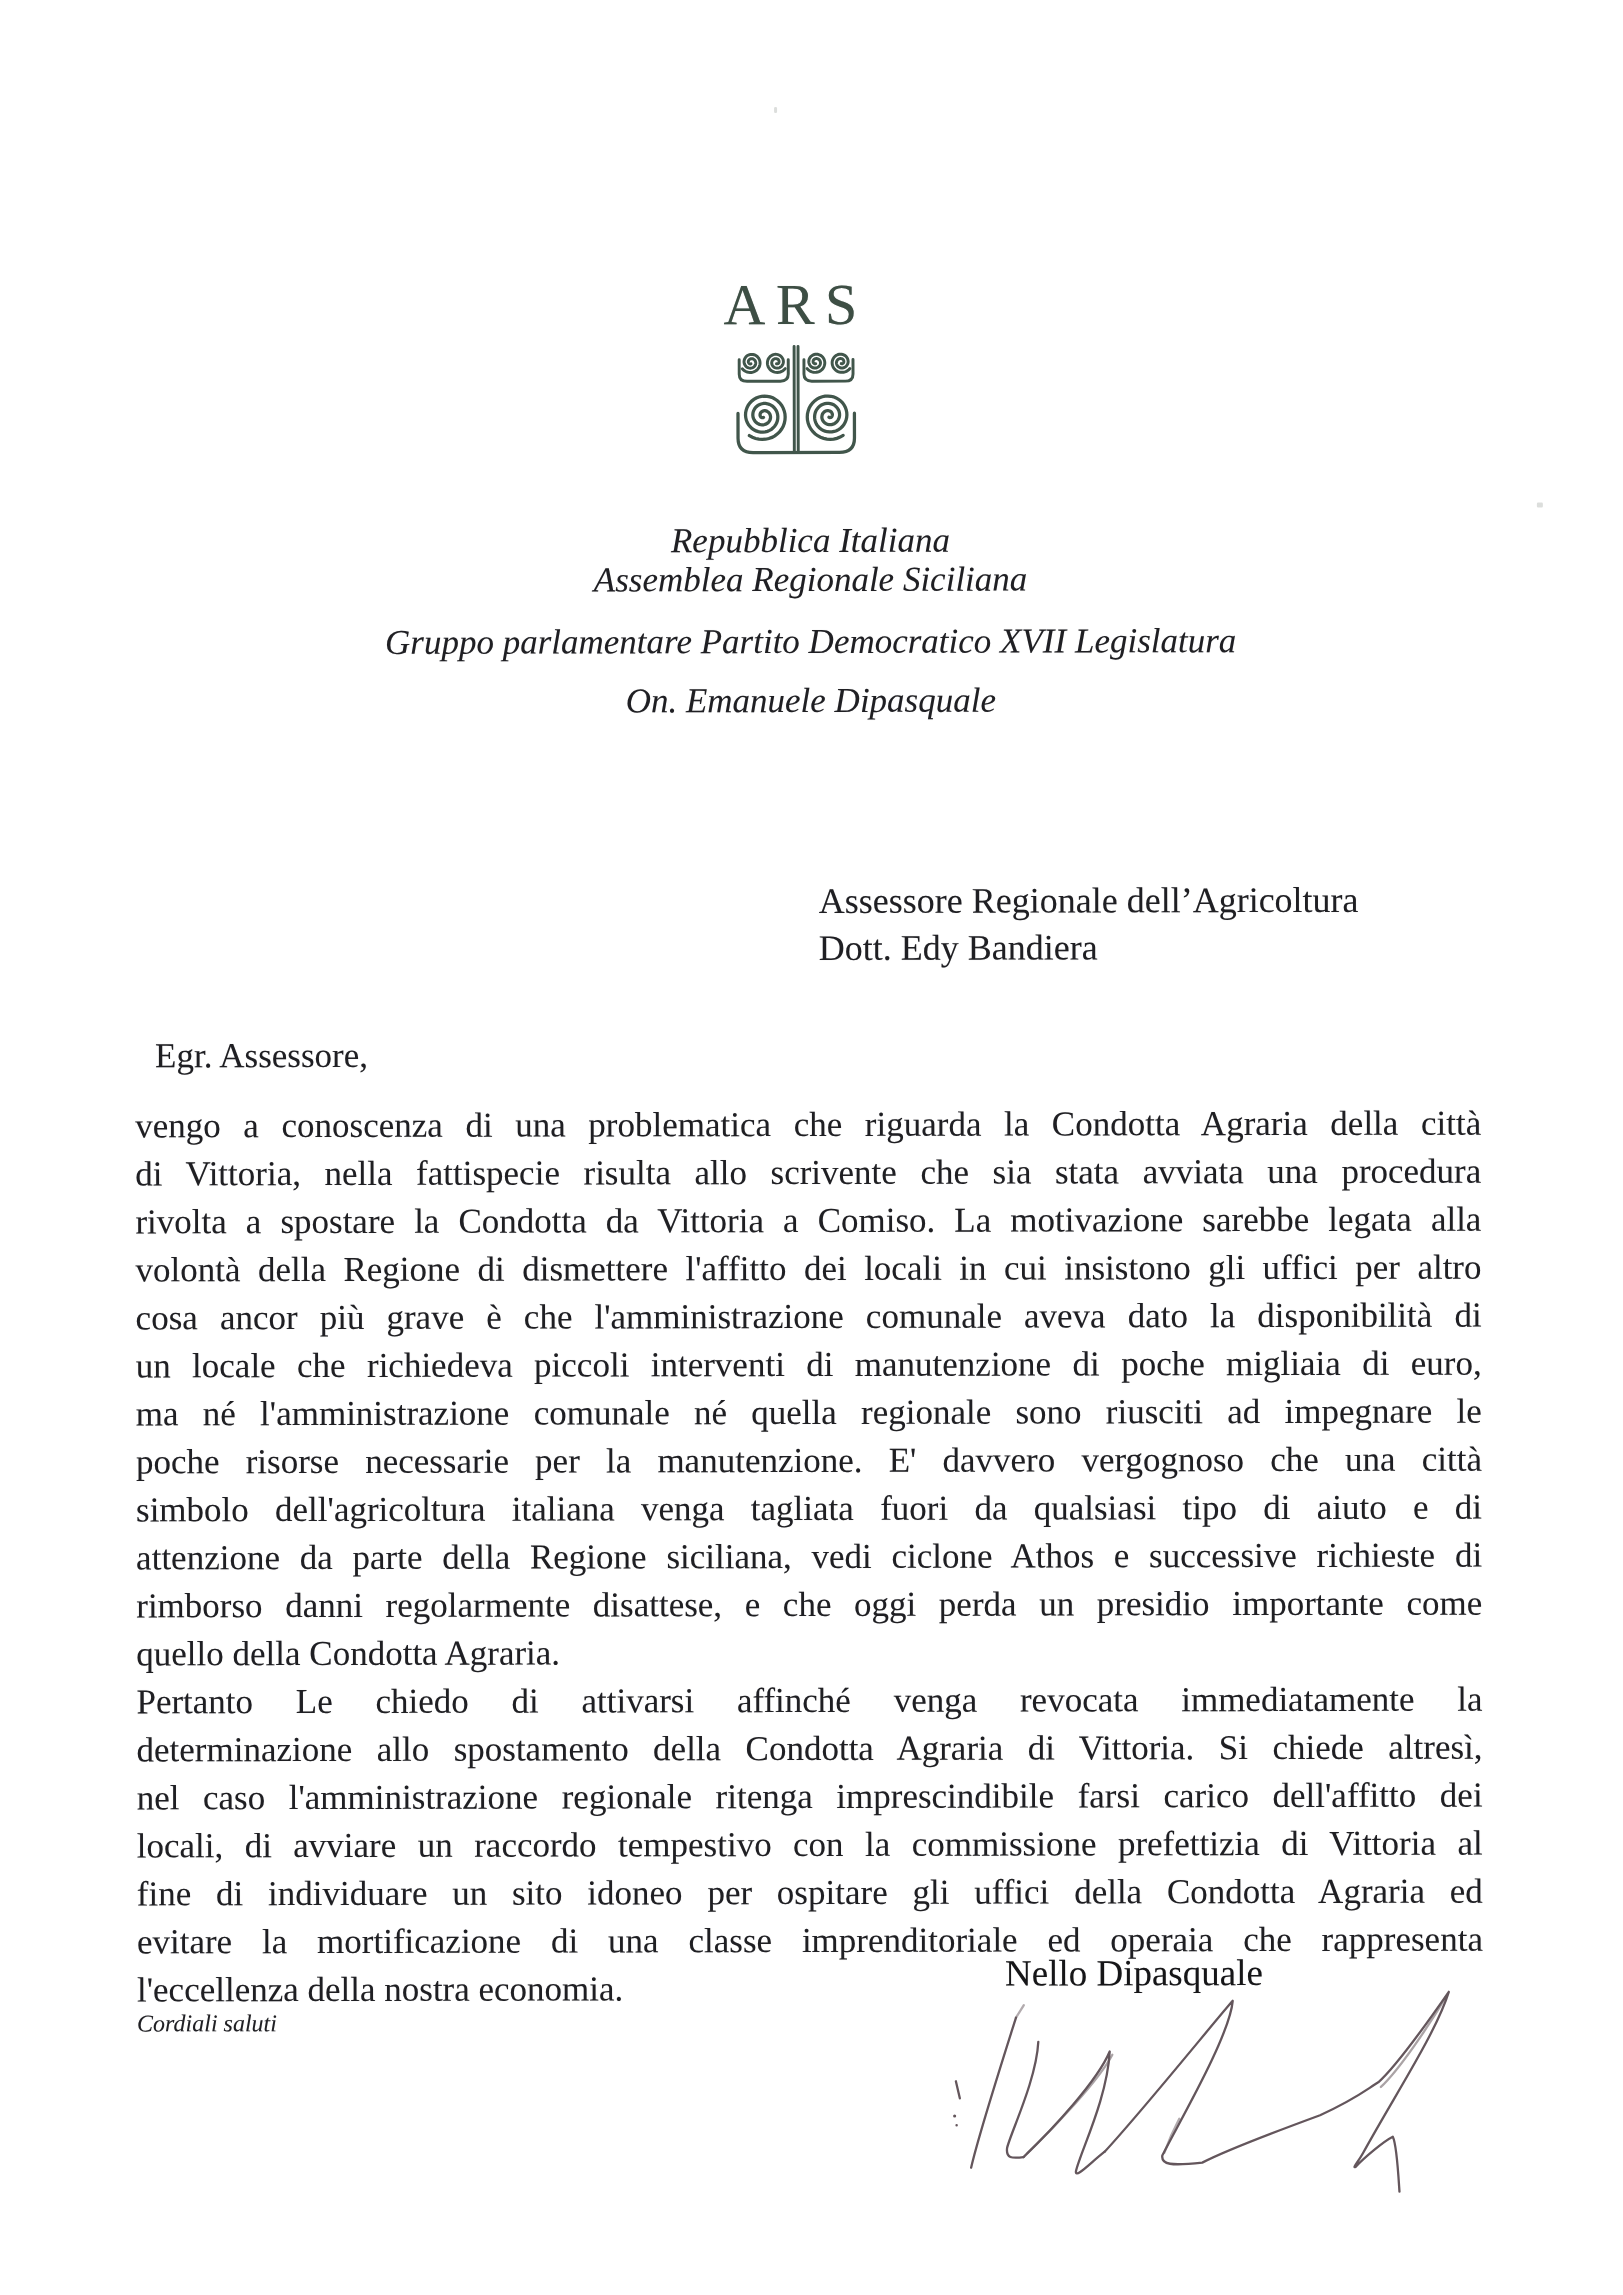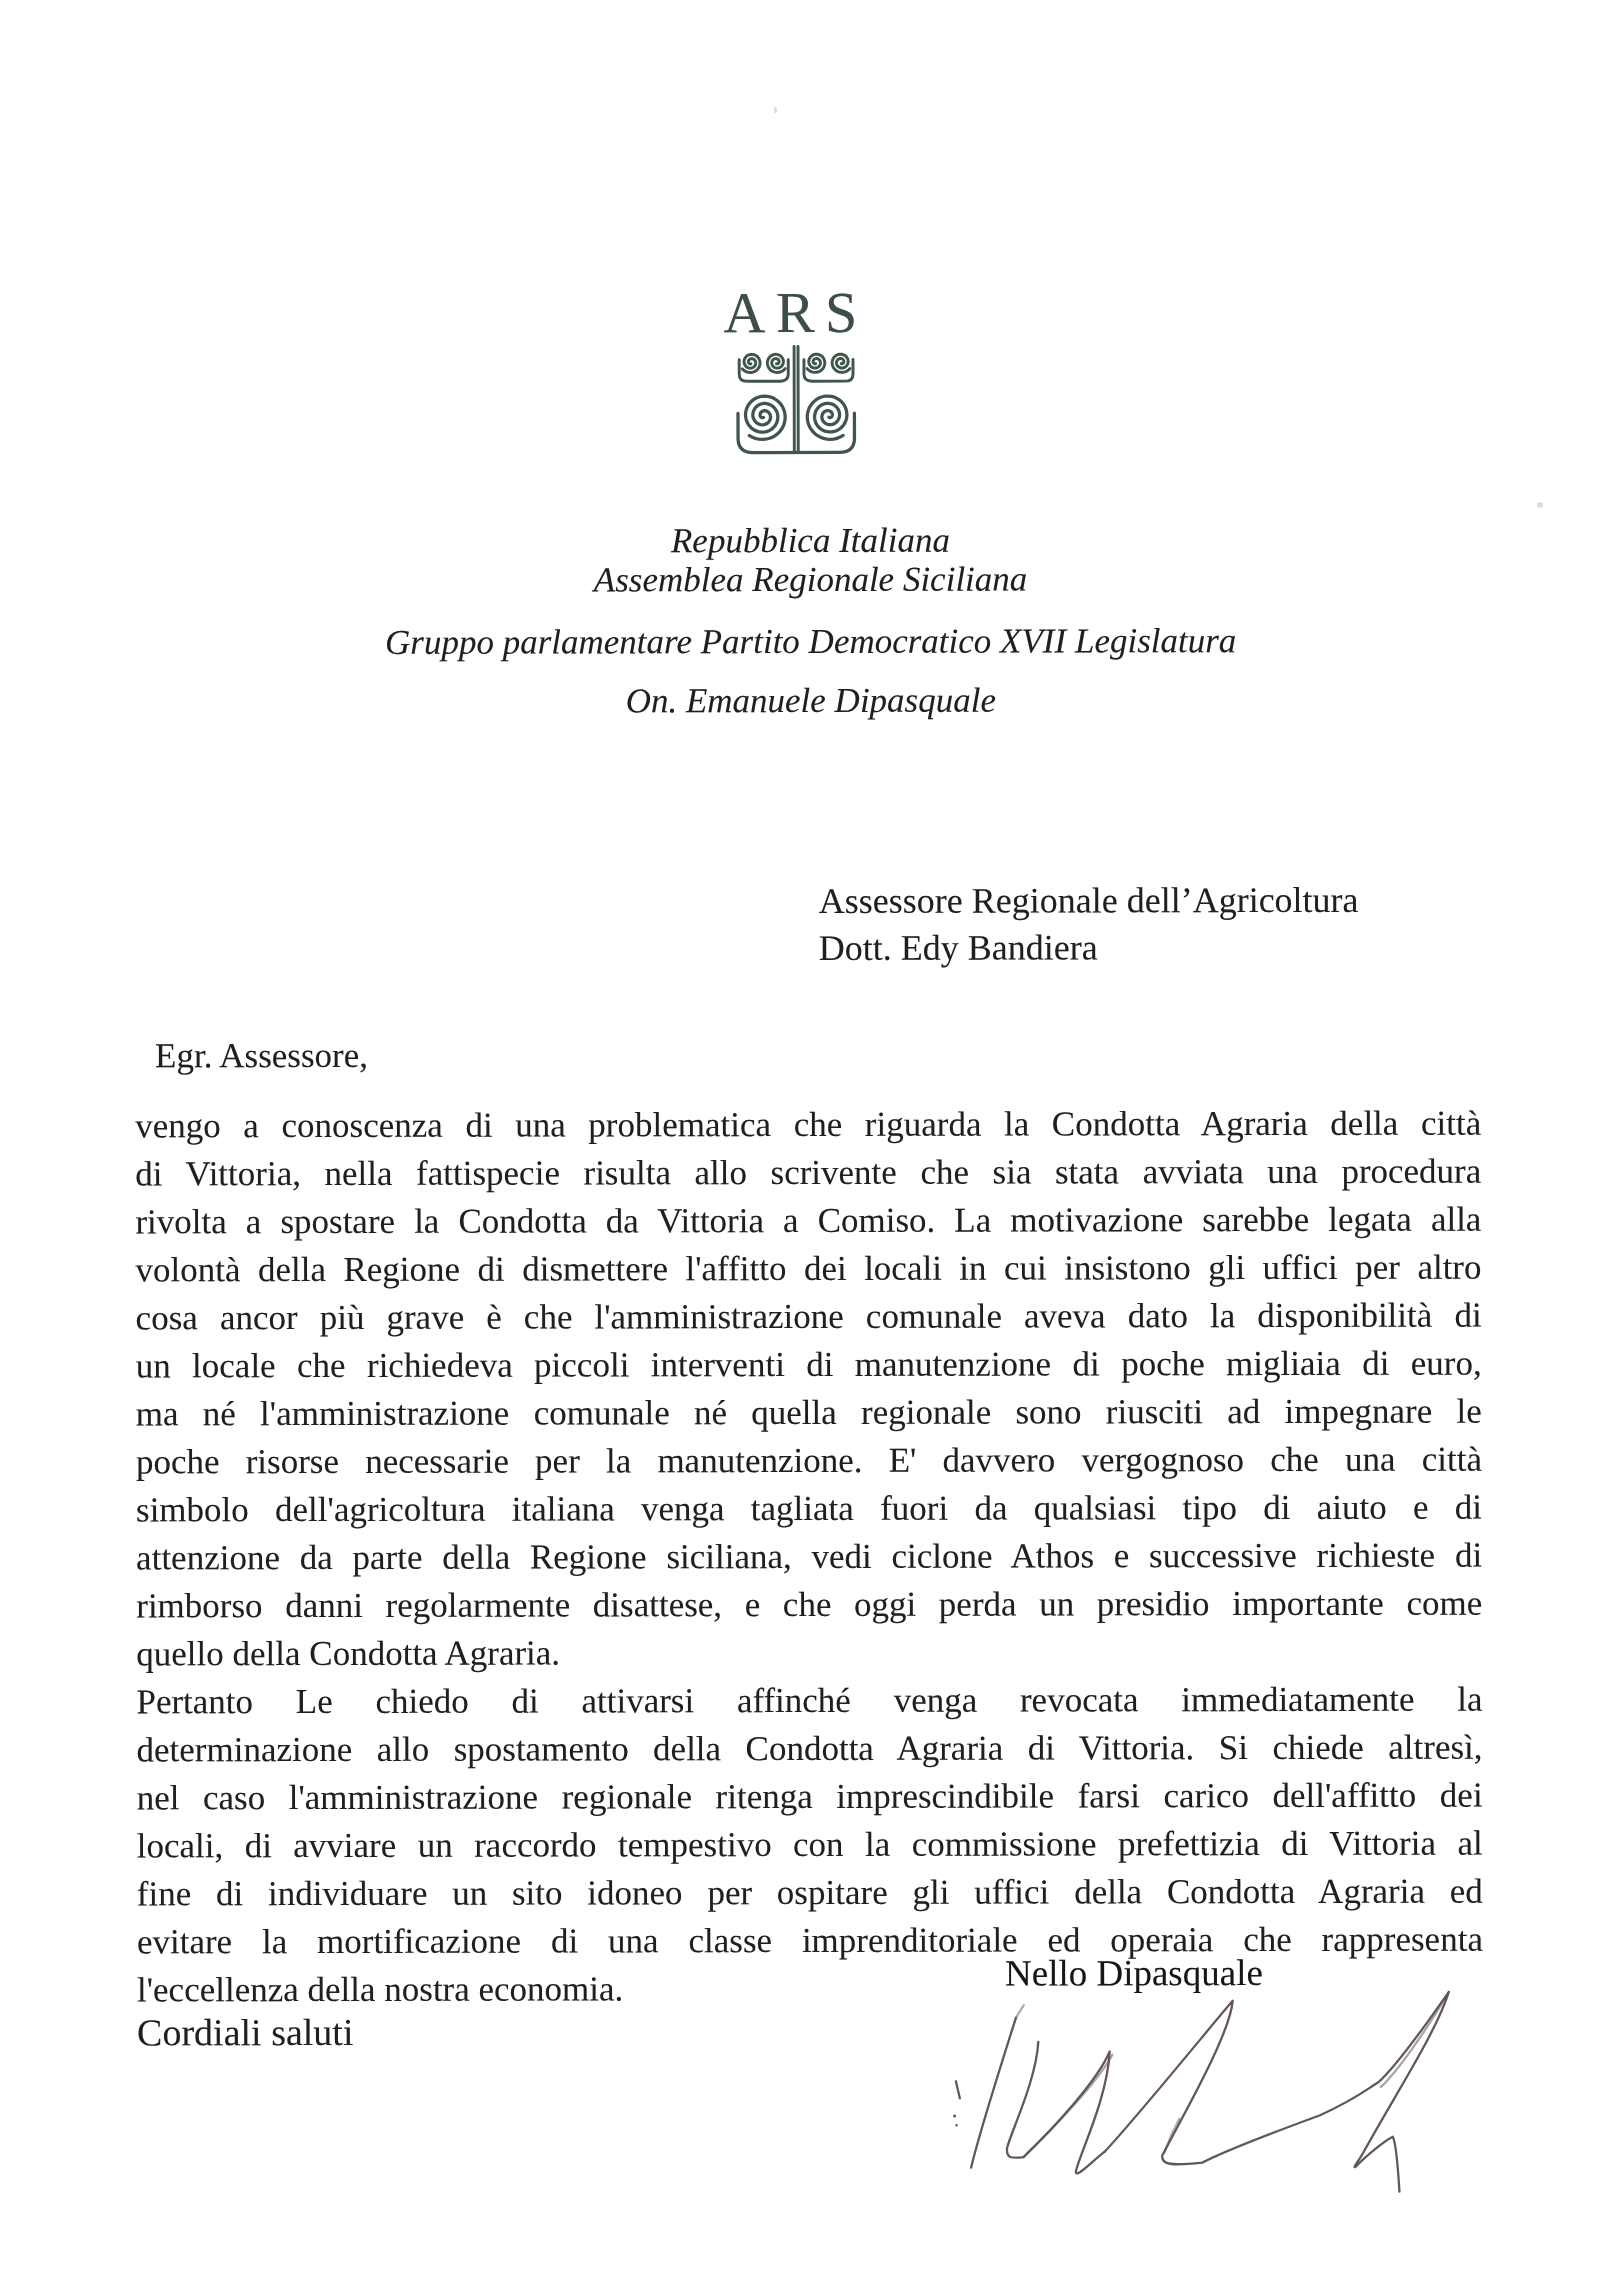--- a/index.html
+++ b/index.html
@@ -18,32 +18,31 @@
     transform-origin:50% 45%;
   }
   .txt{ text-shadow:0 0 0.7px rgba(25,25,30,.28); }
   .center{ left:0; width:1623px; text-align:center; }
   .ars{
     left:725px; top:271px; width:144px;
     text-align:center;
     font-size:58px; letter-spacing:10.5px;
     color:#3d4e44;
     text-shadow:0 0 0.7px rgba(61,78,68,.5);
-    margin-top:8px;
   }
   .hdr{ font-style:italic; font-size:35px; line-height:39px; }
   .dateblock{ left:819px; font-size:36px; }
   .sal{ left:135px; top:1035px; font-size:35px;margin-left:20px; }
   #body-lines{
     left:135px; top:1101px; width:1346px;
     font-size:35px; line-height:48px;
   }
   .body-line{ text-align:justify; text-align-last:justify; white-space:normal; }
   .body-line.last{ text-align:left; text-align-last:left; }
-  .closing{ left:135px; top:2009px; font-size:38px; }
+  .closing{ left:135px; top:2009px; font-size:24px;font-style:italic; }
   .signer{ left:1003px; top:1952px; font-size:37px; color:#161618; }
   svg{ overflow:visible; }
   .speck{ position:absolute; background:#9aa09c; border-radius:1.3px; opacity:.35; }
 </style>
 </head>
 <body>
 
 <div class="scan">
 
   <div class="abs ars txt">ARS</div>

